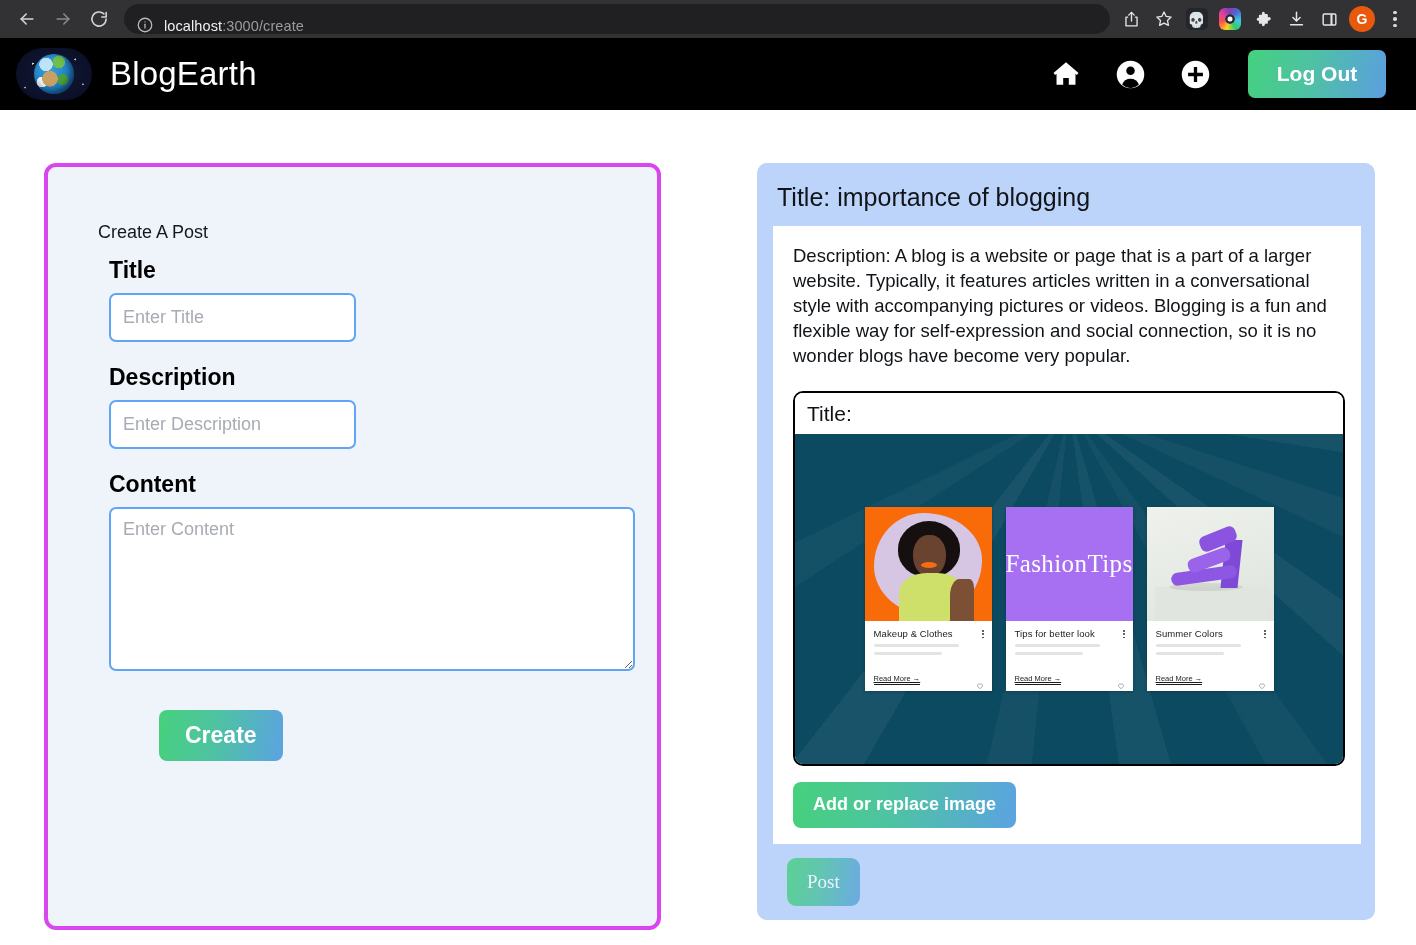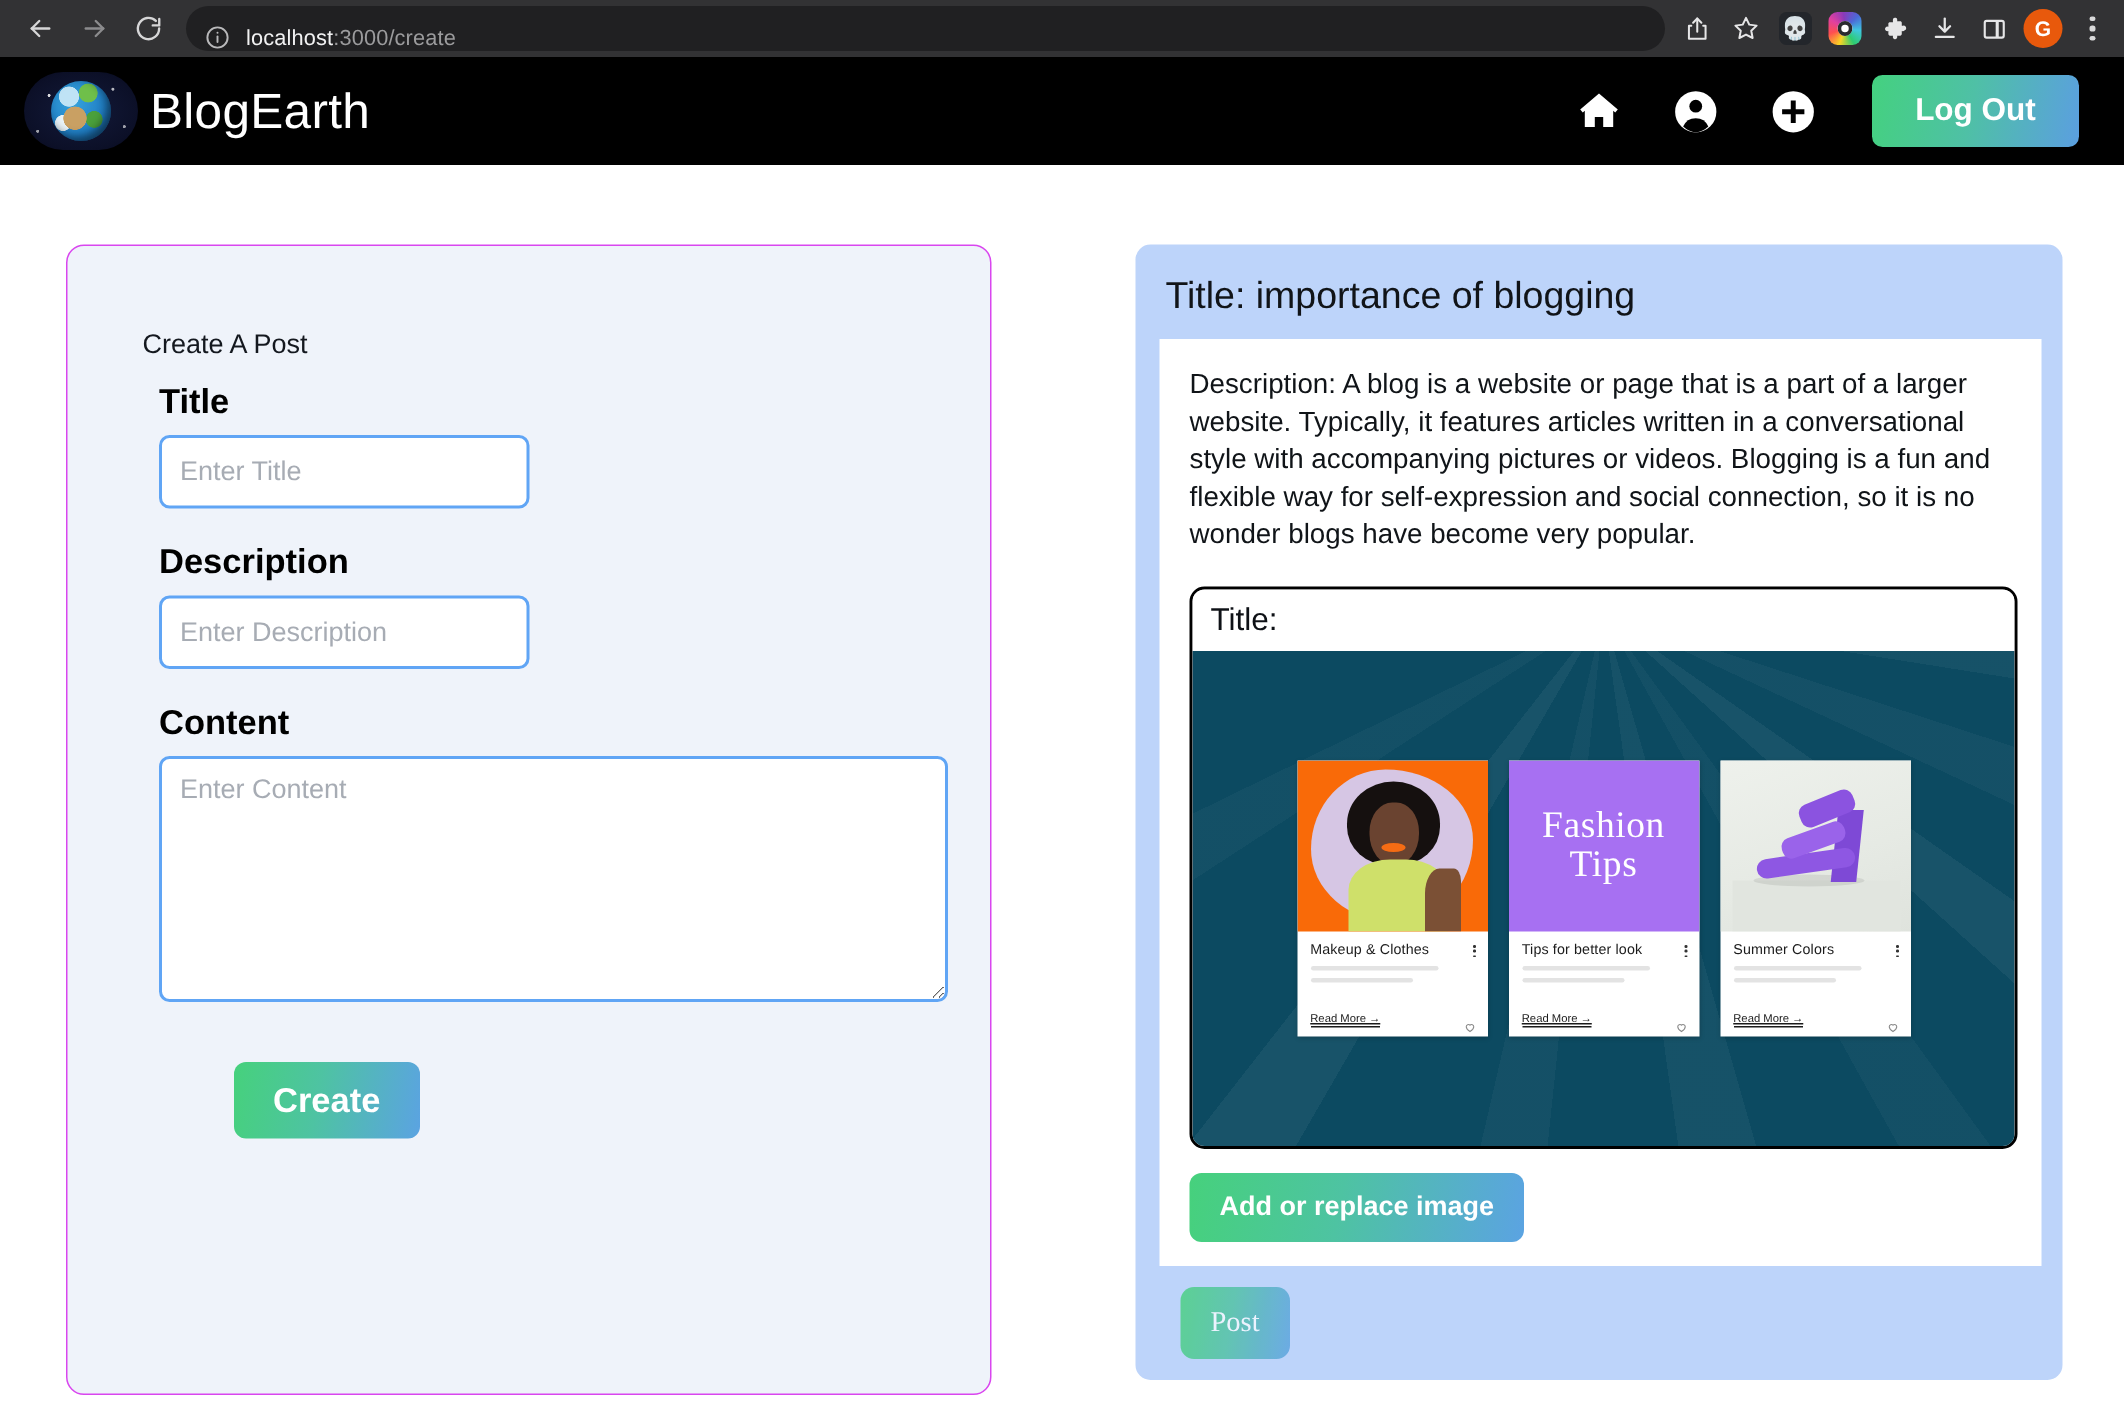--- a/index.html
+++ b/index.html
@@ -75,21 +75,21 @@
   .kebab { display: flex; flex-direction: column; gap: 3px; align-items: center; }
   .kebab i { width: 3.5px; height: 3.5px; border-radius: 50%; background: #d9d9da; display: block; }
 
   
   .app-header {
     height: 72px; width: 100%;
     background: #000000;
     display: flex; align-items: center;
     padding: 0 30px 0 16px;
   }
-  .brand { display: flex; align-items: center; gap: 8px; }
+  .brand { display: flex; align-items: center; gap: 18px; }
   .logo {
     width: 76px; height: 52px; border-radius: 26px/26px;
     background:
       radial-gradient(circle at 22% 30%, rgba(255,255,255,.85) 0 .8px, transparent 1.2px),
       radial-gradient(circle at 78% 22%, rgba(255,255,255,.7) 0 .8px, transparent 1.2px),
       radial-gradient(circle at 88% 70%, rgba(255,255,255,.6) 0 .8px, transparent 1.2px),
       radial-gradient(circle at 12% 76%, rgba(255,255,255,.6) 0 .8px, transparent 1.2px),
       radial-gradient(ellipse at 50% 50%, #131a3a 0%, #0c1028 70%, #07091c 100%);
     display: flex; align-items: center; justify-content: center;
     overflow: hidden; flex: 0 0 auto;
@@ -130,21 +130,21 @@
     background: #ffffff;
     display: flex; align-items: flex-start;
     padding: 53px 40px 0 44px;
     gap: 96px;
   }
 
   
   .form-card {
     width: 617px; height: 767px;
     background: #eff3fa;
-    border: 1px solid #d946ef;
+    border: 4px solid #d946ef;
     border-radius: 12px;
     padding: 55px 0 0 50px;
     flex: 0 0 auto;
   }
   .form-legend { font-size: 18px; color: #14181f; margin-bottom: 14px; }
   .field-label {
     font-size: 23px; font-weight: 700; color: #000000;
     margin: 0 0 9px 11px;
   }
   .field-label.mt { margin-top: 22px; }
@@ -276,21 +276,21 @@
   }
   .shoulder-arm {
     position: absolute; left: 85px; top: 72px;
     width: 24px; height: 42px;
     background: #7b5035; border-radius: 40% 20% 0 0;
   }
 
   
   .art-fashion {
     background: #a770f2;
-    display: flex; flex-direction: column;
+    display: flex; 
     align-items: center; justify-content: center;
   }
   .fashion-line {
     font-family: "Liberation Serif", serif;
     color: #ffffff; font-size: 25px; line-height: 1.02;
     letter-spacing: .4px;
   }
 
   
   .art-heel {

